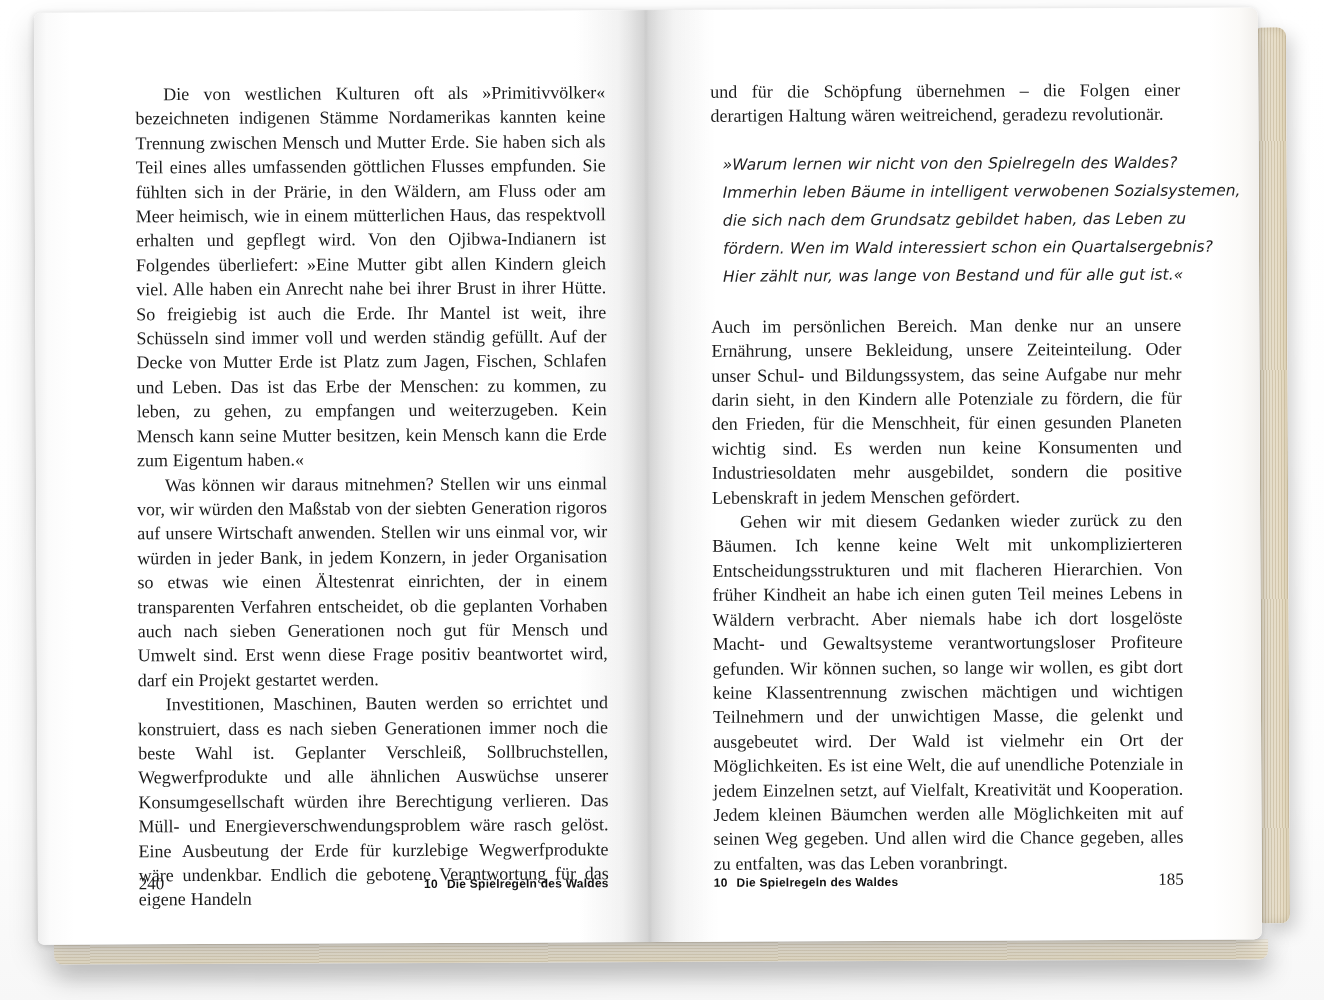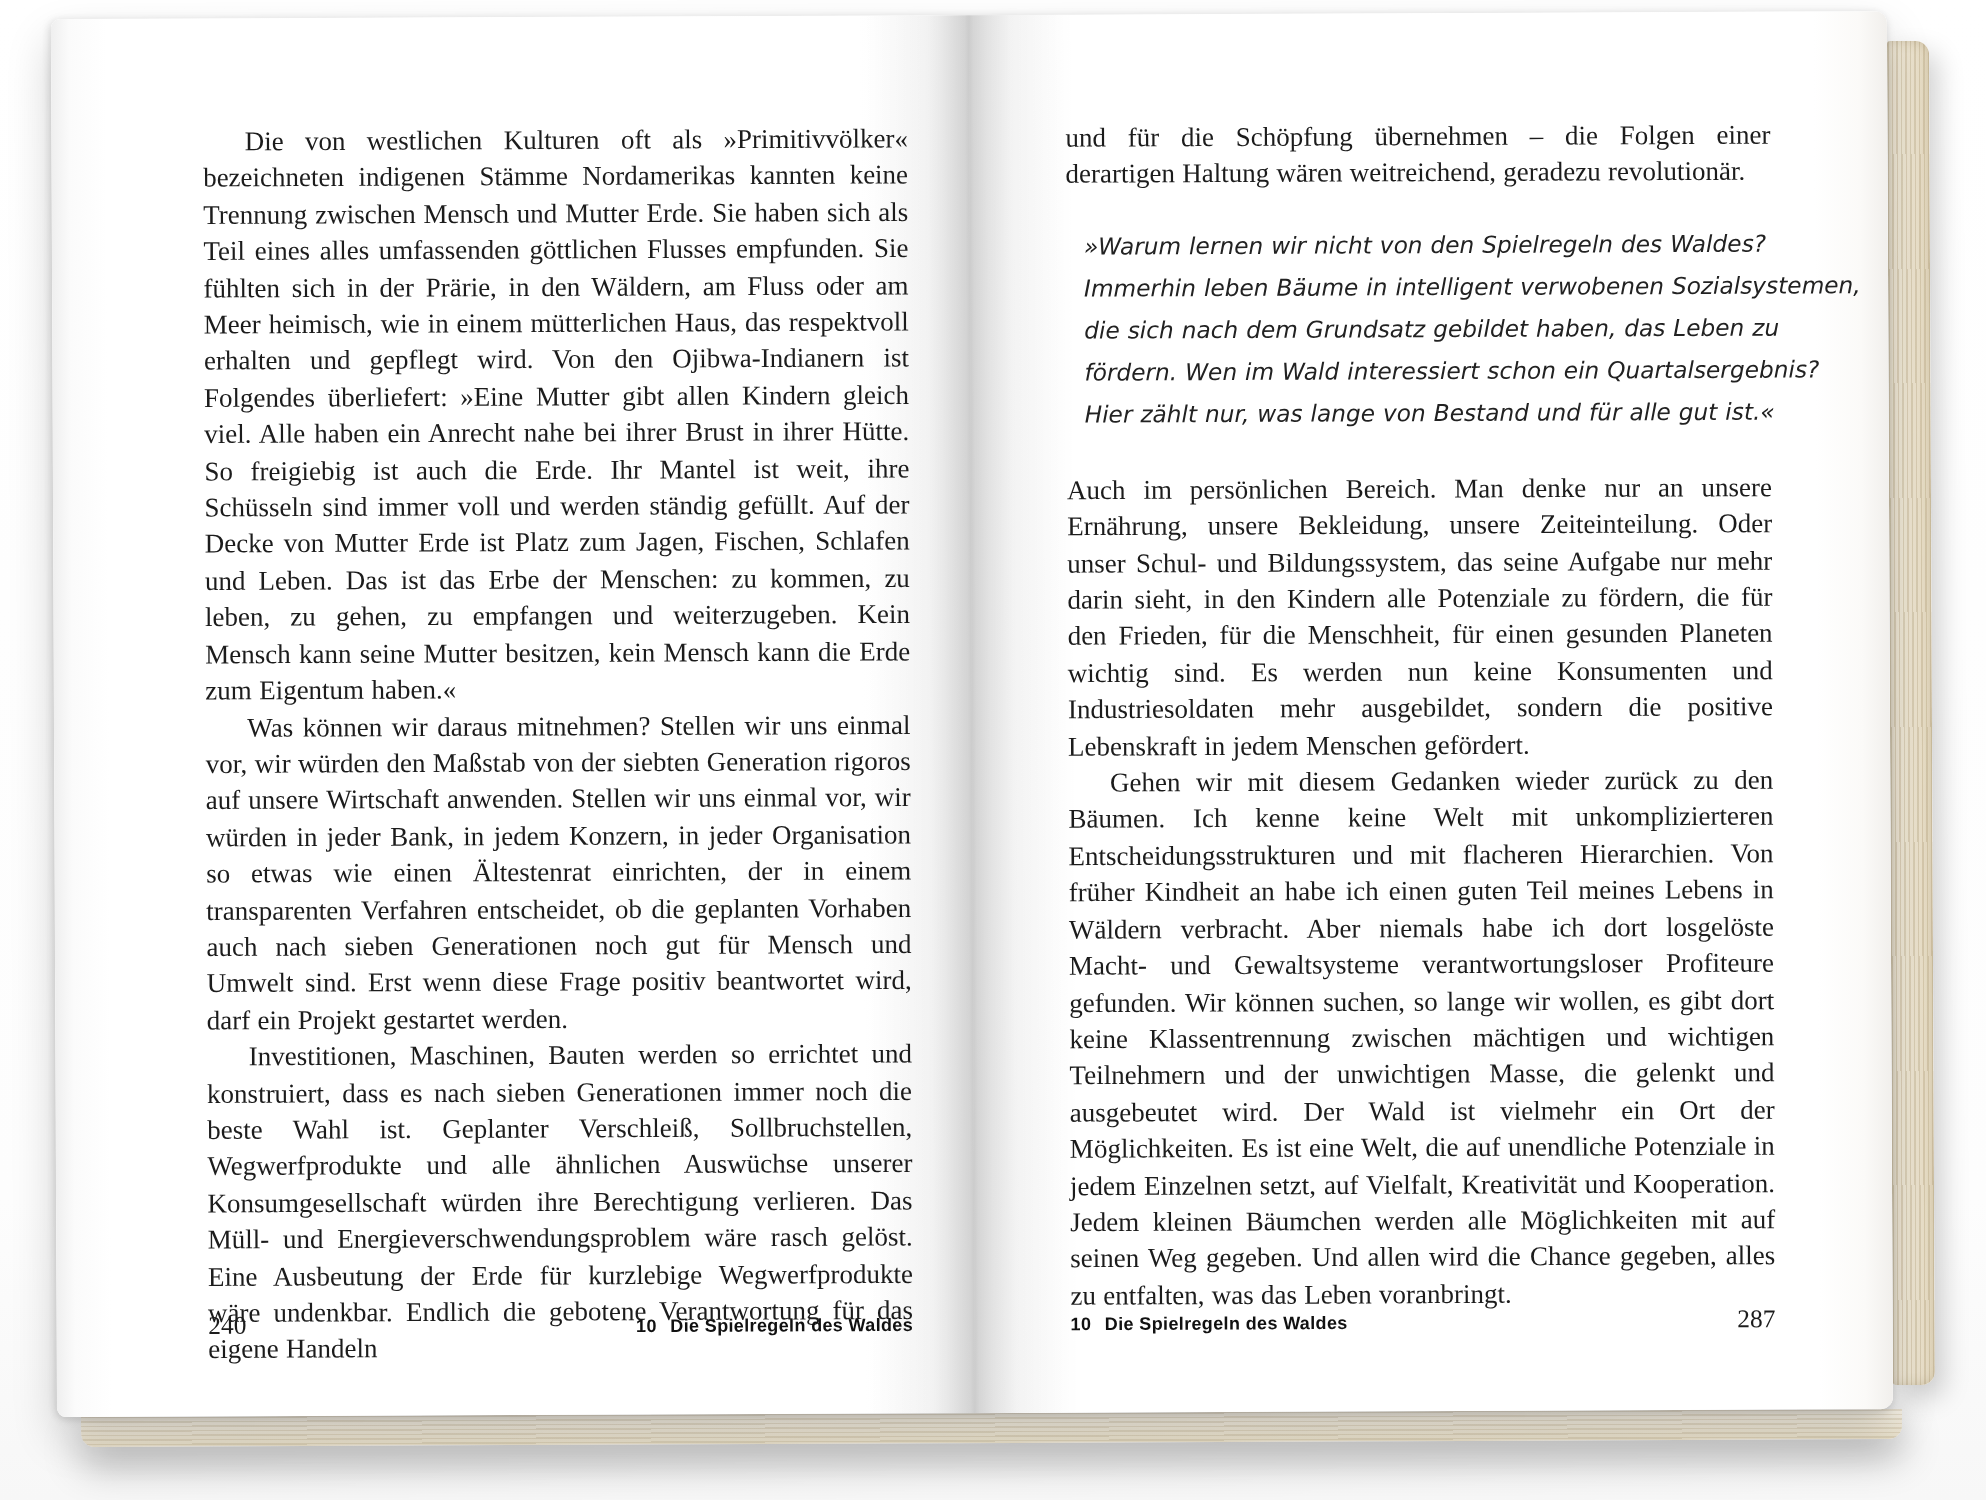--- a/index.html
+++ b/index.html
@@ -201,21 +201,21 @@
             <div>fördern. Wen im Wald interessiert schon ein Quartalsergebnis?</div>
             <div>Hier zählt nur, was lange von Bestand und für alle gut ist.«</div>
           </div>
           <p>Auch im persönlichen Bereich. Man denke nur an unsere Ernährung, unsere Bekleidung, unsere Zeiteinteilung. Oder unser Schul- und Bildungssystem, das seine Aufgabe nur mehr darin sieht, in den Kindern alle Potenziale zu fördern, die für den Frieden, für die Menschheit, für einen gesunden Planeten wichtig sind. Es werden nun keine Konsumenten und Industriesoldaten mehr ausgebildet, sondern die positive Lebenskraft in jedem Menschen gefördert.</p>
           <p class="indent">Gehen wir mit diesem Gedanken wieder zurück zu den Bäumen. Ich kenne keine Welt mit unkomplizierteren Entscheidungsstrukturen und mit flacheren Hierarchien. Von früher Kindheit an habe ich einen guten Teil meines Lebens in Wäldern verbracht. Aber niemals habe ich dort losgelöste Macht- und Gewaltsysteme verantwortungsloser Profiteure gefunden. Wir können suchen, so lange wir wollen, es gibt dort keine Klassentrennung zwischen mächtigen und wichtigen Teilnehmern und der unwichtigen Masse, die gelenkt und ausgebeutet wird. Der Wald ist vielmehr ein Ort der Möglichkeiten. Es ist eine Welt, die auf unendliche Potenziale in jedem Einzelnen setzt, auf Vielfalt, Kreativität und Kooperation. Jedem kleinen Bäumchen werden alle Möglichkeiten mit auf seinen Weg gegeben. Und allen wird die Chance gegeben, alles zu entfalten, was das Leben voranbringt.</p>
         </div>
         <div class="footer">
           <span class="running">
             <span class="chnum">10</span><span>Die Spielregeln des Waldes</span>
           </span>
-          <span class="pagenum">287</span>
+          <span class="pagenum">185</span>
         </div>
       </div>
 
       <div class="gutter"></div>
 
     </div>
   </div>
 </div>
 
 </body></html>

